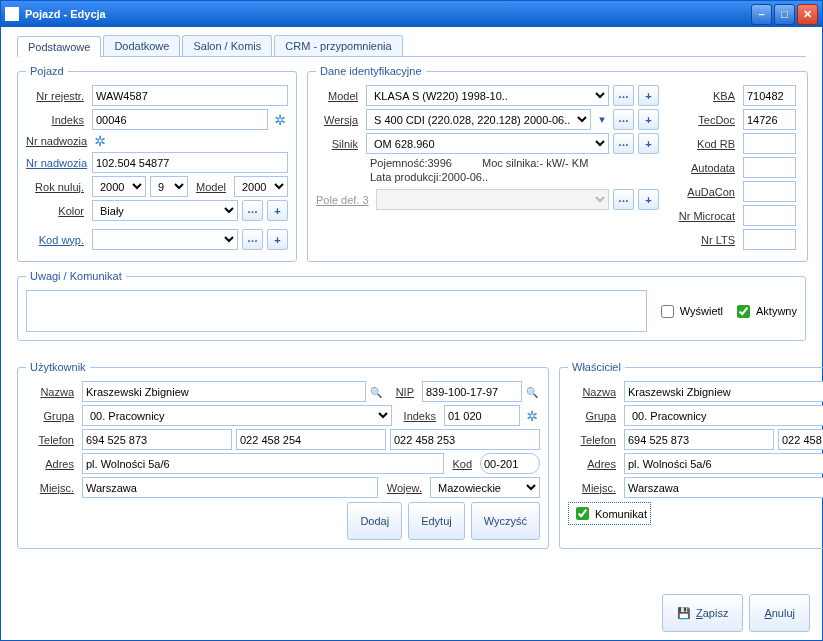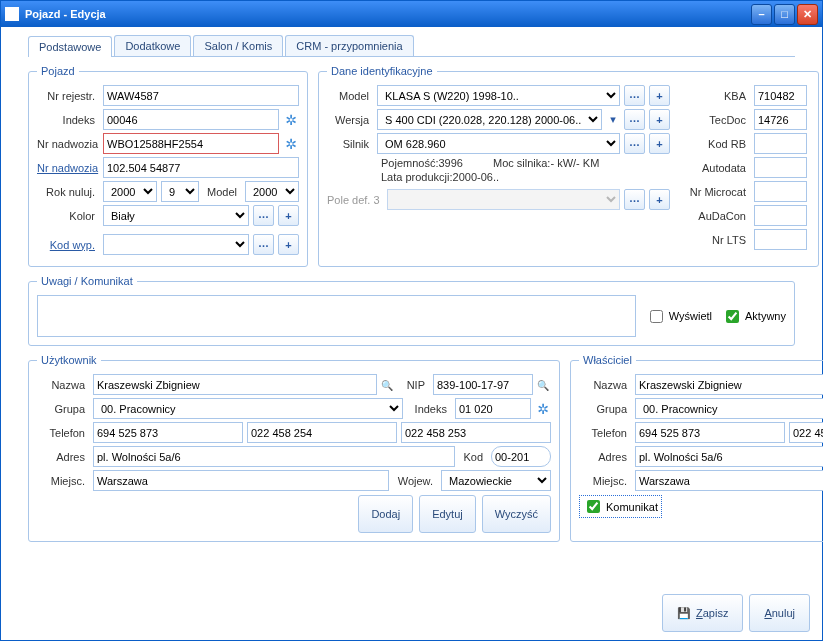--- a/index.html
+++ b/index.html
@@ -3,28 +3,28 @@
 <meta charset="utf-8">
 <style>
 * { box-sizing: border-box; font-family: Tahoma, Arial, sans-serif; font-size: 11px; }
 body { margin: 0; background: #fff; }
 .window { width: 823px; height: 641px; border: 1px solid #0a5dc7; background: #fff; position: relative; }
 .titlebar { height: 26px; background: linear-gradient(to bottom, #3e8ef7, #0a5dc7); display: flex; align-items: center; padding: 0 4px; color: #fff; font-weight: bold; font-size: 12px; }
 .titlebar .title-icon { width: 14px; height: 14px; background: #fff; margin-right: 6px; }
 .titlebar .spacer { flex: 1; }
 .winbtn { width: 21px; height: 21px; margin-left: 2px; background: linear-gradient(to bottom, #7db5f5, #2a6fd8); border: 1px solid #0a4aa0; border-radius: 3px; display: flex; align-items: center; justify-content: center; color: #fff; font-weight: bold; cursor: pointer; }
 .winbtn.close { background: linear-gradient(to bottom, #f87a6b, #d8452a); border-color: #a02a10; }
-.content { padding: 8px 27px; }
+.content { padding: 8px 16px; }
 .tabs { display: flex; border-bottom: 1px solid #a9c6e9; margin-bottom: 8px; }
 .tab { padding: 4px 10px; border: 1px solid #a9c6e9; border-bottom: none; background: #f0f6fd; margin-right: 2px; border-radius: 3px 3px 0 0; cursor: pointer; color: #2a4a7a; }
 .tab.active { background: #fff; position: relative; top: 1px; }
 fieldset { border: 1px solid #a9c6e9; border-radius: 3px; margin: 0 0 8px 0; padding: 8px 8px 8px 8px; }
 legend { color: #2a5aa5; padding: 0 4px; }
 .row { display: flex; align-items: center; margin-bottom: 3px; gap: 4px; }
-.lbl { width: 62px; text-align: right; color: #333; padding-right: 4px; white-space: nowrap; }
+.lbl { width: 62px; text-align: right; color: #333; padding-right: 4px; white-space: nowrap; text-decoration: underline; }
 .lbl.link { color: #2a5aa5; text-decoration: underline; cursor: pointer; }
 input[type=text], select { height: 21px; border: 1px solid #a9c6e9; padding: 1px 3px; background: #fff; }
 input.error { border: 1px solid #d85a5a; }
 .sel { background: #fff; }
 .iconbtn { width: 21px; height: 21px; border: 1px solid #a9c6e9; background: linear-gradient(to bottom, #fff, #e2edfa); display: inline-flex; align-items: center; justify-content: center; cursor: pointer; color: #2a5aa5; border-radius: 2px; flex-shrink: 0; }
 .iconbtn.plus::after { content: "+"; font-weight: bold; }
 .iconbtn.dots::after { content: "…"; font-weight: bold; position: relative; top: -2px; }
 .gear { width: 16px; height: 16px; color: #3a8ad8; display: inline-flex; align-items: center; justify-content: center; cursor: pointer; position: relative; flex-shrink: 0; }
 .gear::after { content: "✲"; font-size: 14px; }
 .topcols { display: flex; gap: 10px; }
@@ -32,21 +32,21 @@
 .col-right { flex: 1; }
 .ident-row .lbl { width: 46px; }
 .ident-row input, .ident-row select { }
 .kba-col .lbl { width: 72px; text-align: right; }
 .kba-col input { width: 53px; }
 .uwagi textarea { width: 100%; height: 42px; border: 1px solid #a9c6e9; resize: none; }
 .chk { display: flex; align-items: center; gap: 3px; }
 .chk input { accent-color: #2a6fd8; }
 .chk.green input { accent-color: #2aa52a; }
 .people { display: flex; gap: 10px; }
-.people fieldset { flex: 1; }
+.people fieldset { flex: 1; margin-top: 12px; }
 .people .lbl { width: 52px; }
 .btn { height: 38px; padding: 0 12px; border: 1px solid #a9c6e9; background: linear-gradient(to bottom, #fff, #e2edfa); border-radius: 3px; cursor: pointer; color: #2a4a7a; }
 .buttons-row { display: flex; justify-content: flex-end; gap: 6px; margin-top: 4px; }
 .footer { position: absolute; bottom: 8px; right: 12px; display: flex; gap: 6px; align-items: center; }
 .footer .btn { padding: 0 14px; }
 .footer .save-icon { color: #3a7ac8; margin-right: 2px; }
 .underline-key { text-decoration: underline; }
 .magnify { color: #666; font-size: 12px; cursor: pointer; flex-shrink: 0; width: 14px; text-align: center; }
 .magnify::after { content: "🔍"; font-size: 10px; }
 .disabled-input { background: #f0f0f0; color: #999; }
@@ -80,21 +80,20 @@
           <span class="lbl">Nr rejestr.</span>
           <input type="text" style="flex: 1 1 0%;" value="WAW4587">
         </div>
         <div class="row">
           <span class="lbl">Indeks</span>
           <input type="text" style="flex: 1 1 0%;" value="00046">
           <span class="gear"></span>
         </div>
         <div class="row">
           <span class="lbl">Nr nadwozia</span>
-          <input type="text" class="error" style="flex: 1 1 0%;" value="WBO12588HF2554">
           <span class="gear"></span>
         </div>
         <div class="row">
           <span class="lbl link">Nr nadwozia</span>
           <input type="text" style="flex: 1 1 0%;" value="102.504 54877">
         </div>
         <div class="row">
           <span class="lbl">Rok nuluj.</span>
           <select class="sel" style="width:54px"><option>2000</option></select>
           <select class="sel" style="width:38px"><option>9</option></select>
@@ -163,25 +162,25 @@
               </div>
             <div class="row">
                 <span class="lbl">Kod RB</span>
                 <input type="text" value="" style="">
               </div>
             <div class="row">
                 <span class="lbl">Autodata</span>
                 <input type="text" value="" style="">
               </div>
             <div class="row">
+                <span class="lbl">AuDaCon</span>
+                <input type="text" value="" style="">
+              </div>
+            <div class="row">
                 <span class="lbl">Nr Microcat</span>
-                <input type="text" value="" style="">
-              </div>
-            <div class="row">
-                <span class="lbl">AuDaCon</span>
                 <input type="text" value="" style="">
               </div>
             <div class="row">
                 <span class="lbl">Nr LTS</span>
                 <input type="text" value="" style="">
               </div>
           </div>
         </div>
       </fieldset>
     </div>

